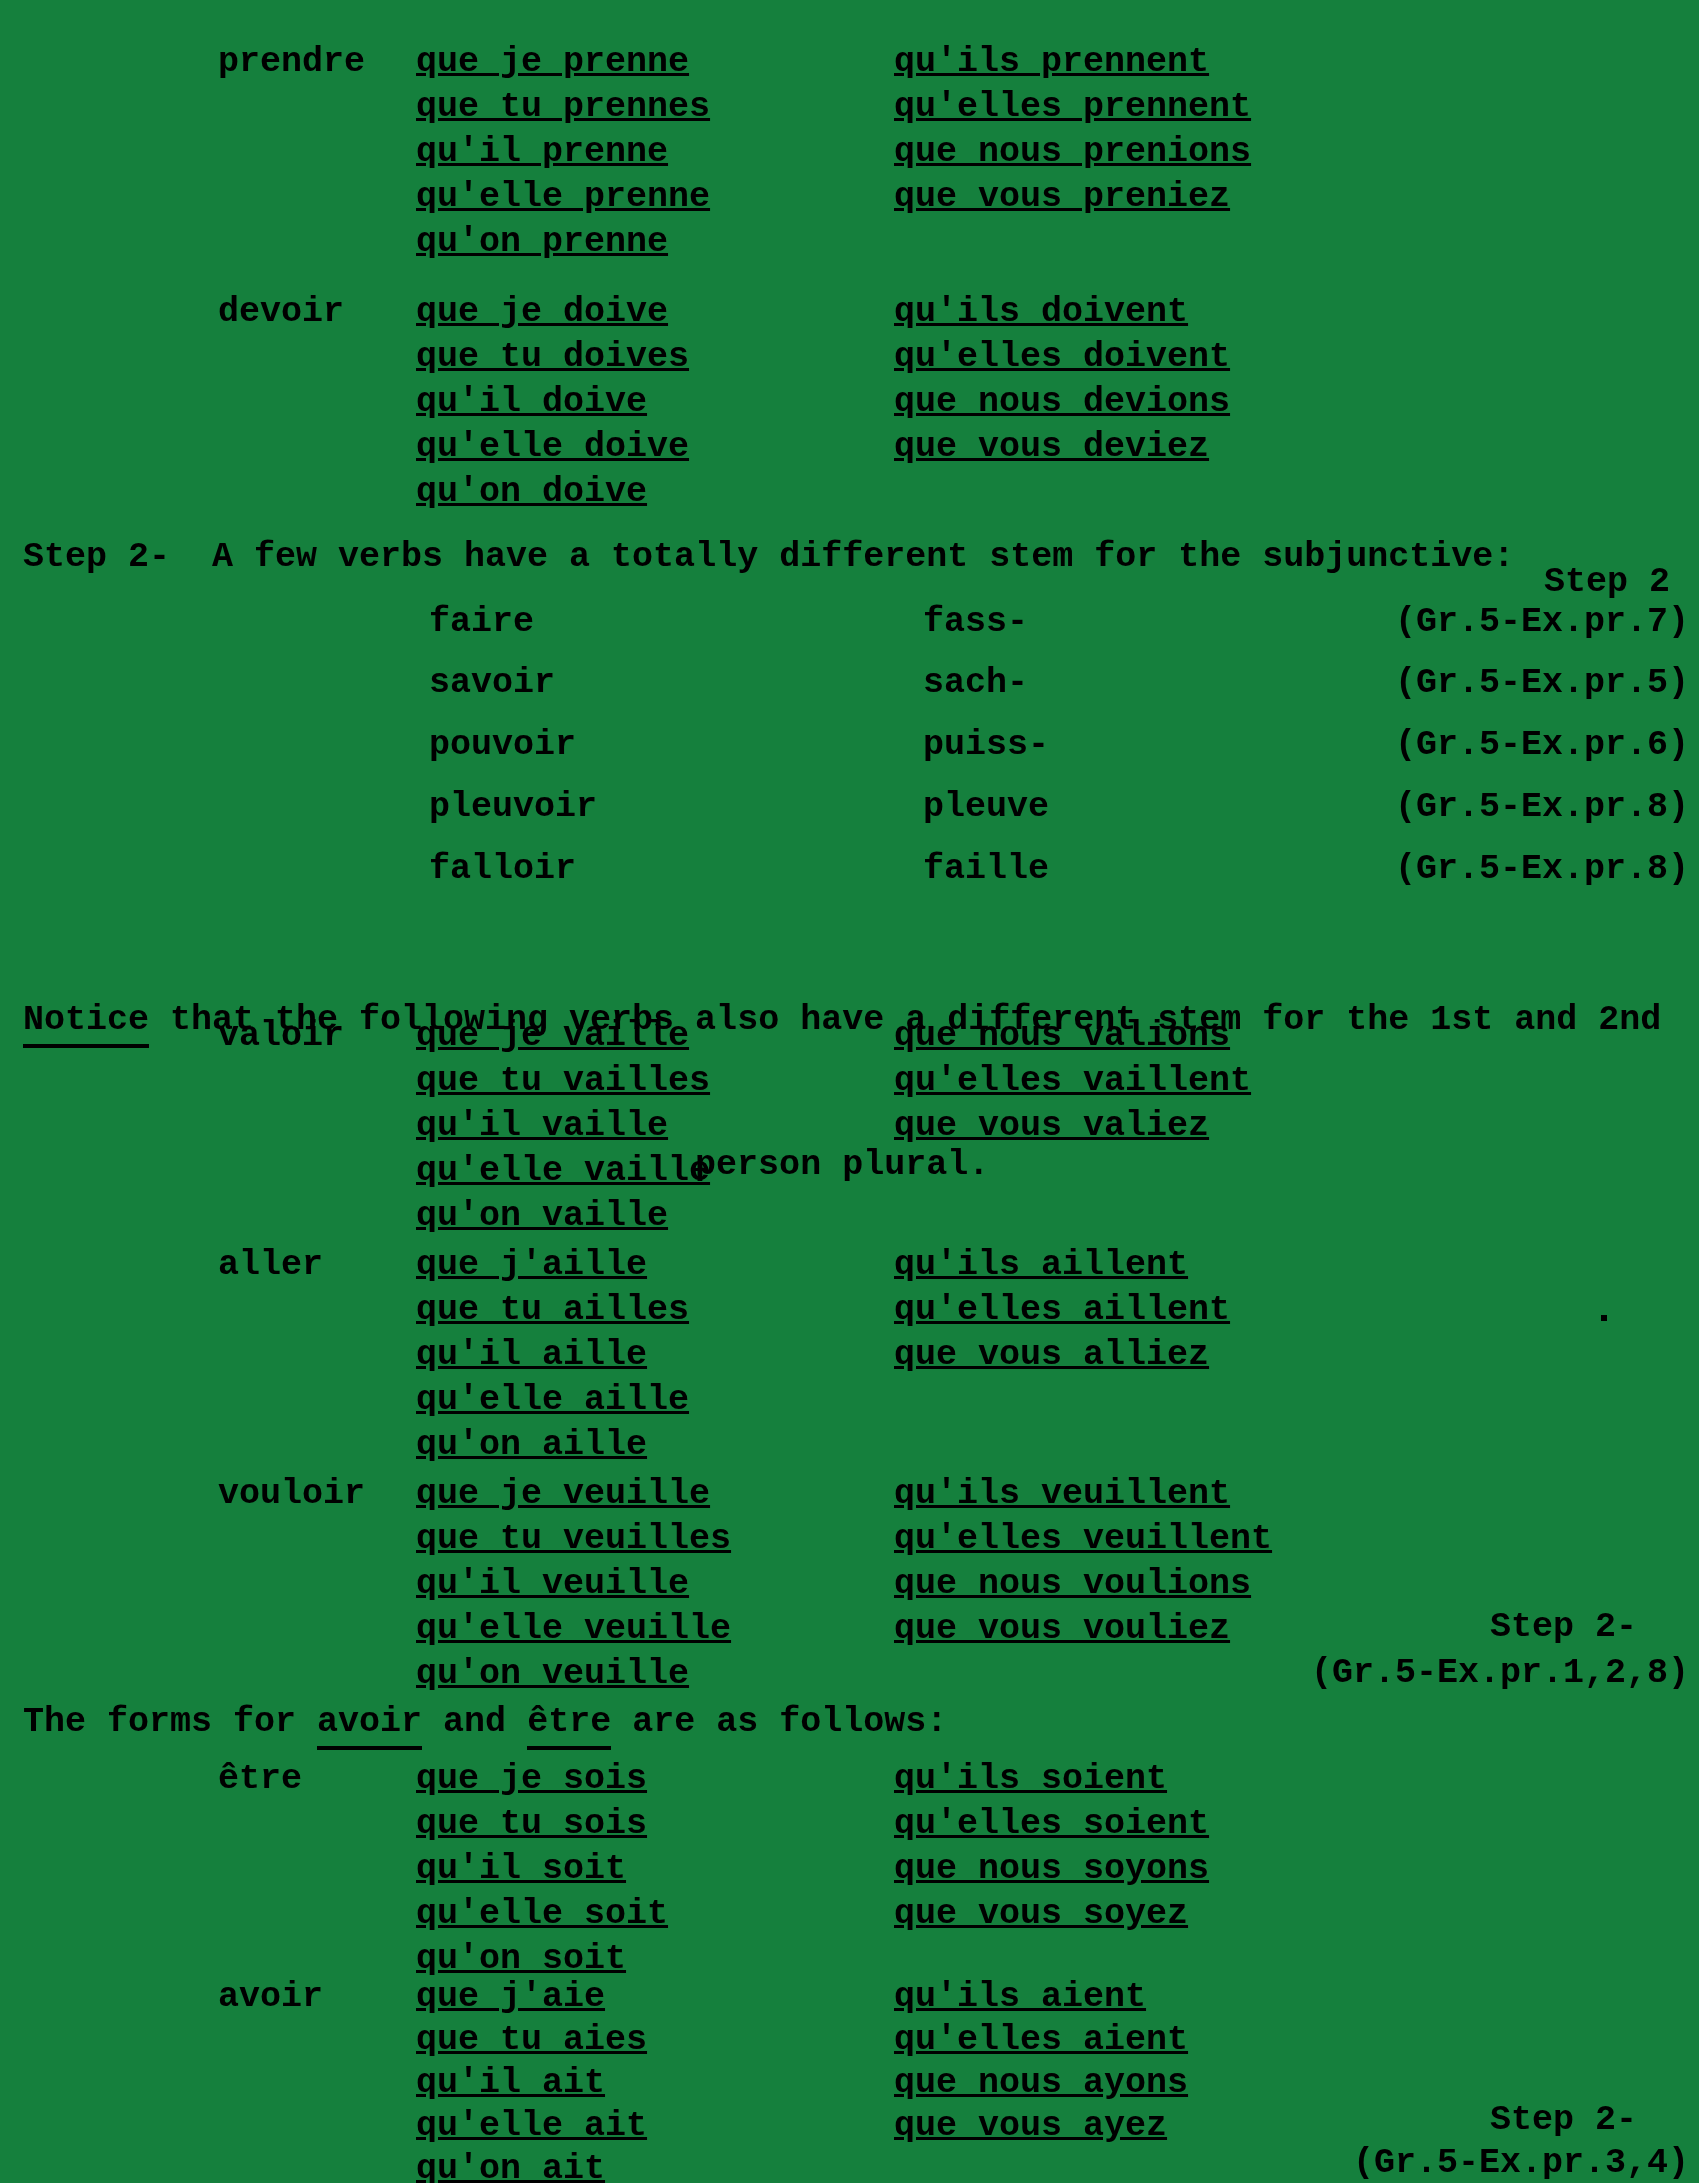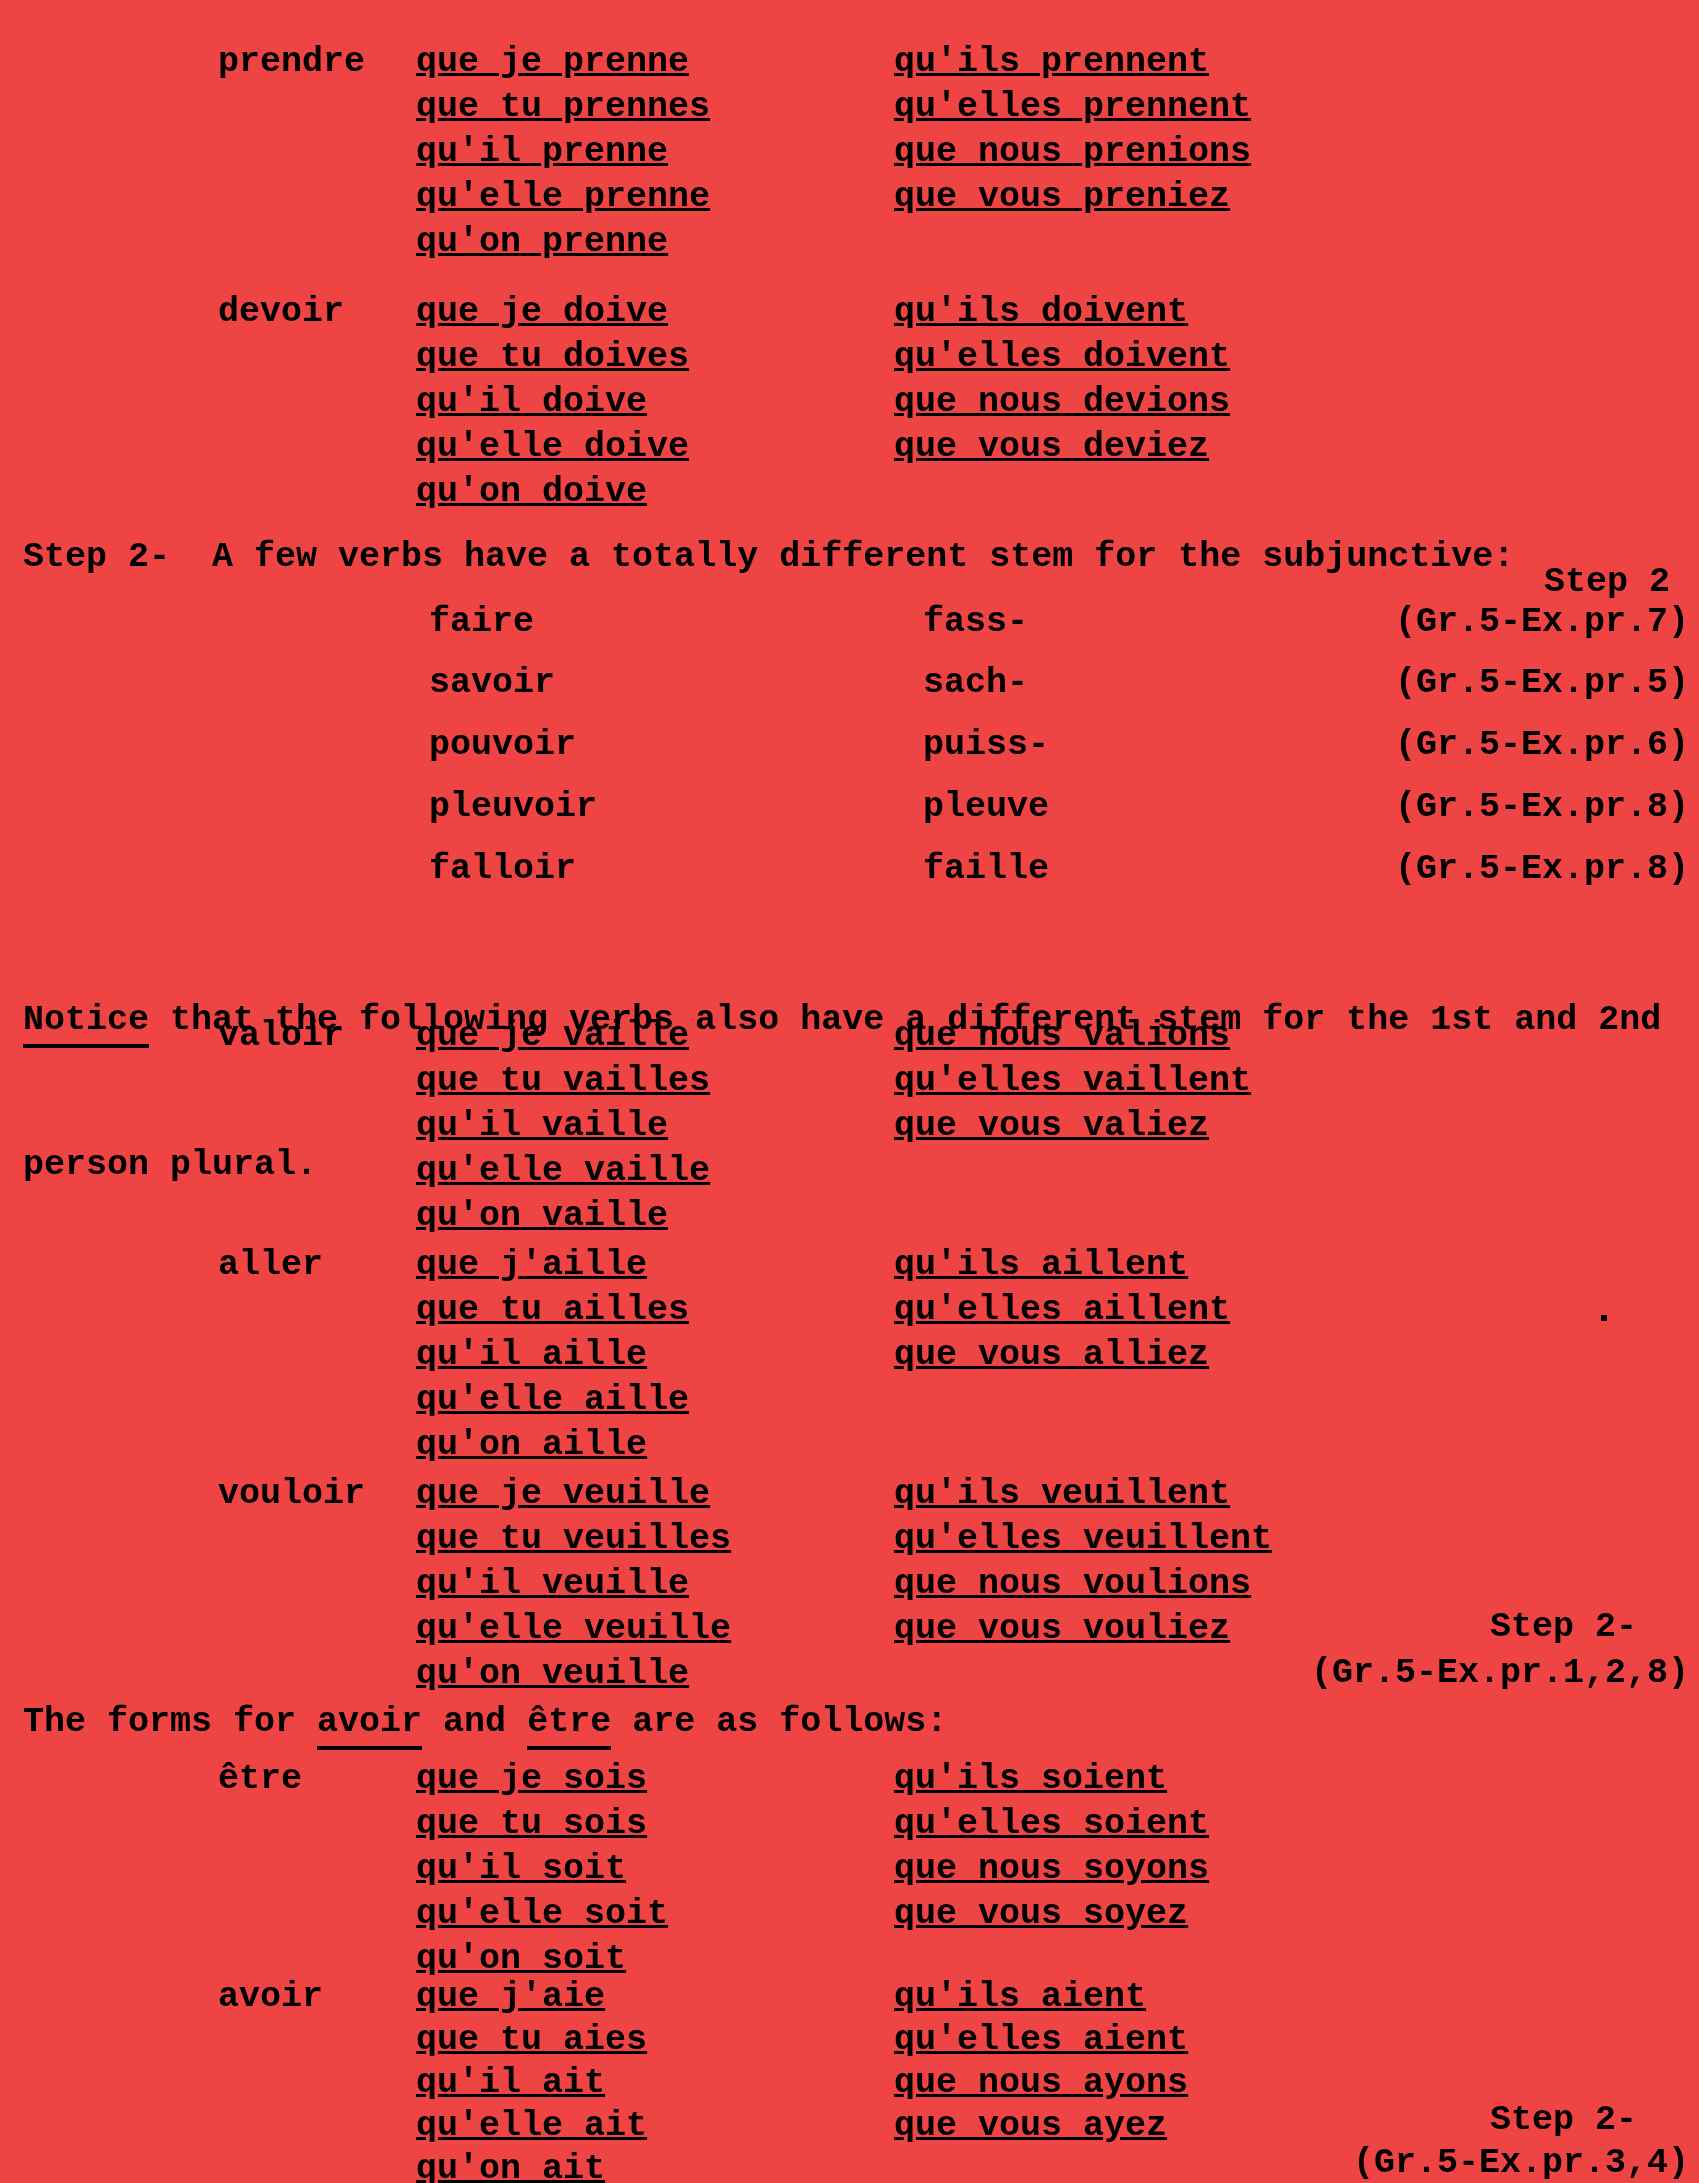--- a/index.html
+++ b/index.html
@@ -1,33 +1,33 @@
 <!DOCTYPE html>
 <html style="font-size:13px"><head>
 <meta charset="utf-8">
 <style>
   html,body{margin:0;padding:0;background:#ffffff;}
   .page{
     position:relative;
     width:1699px;height:2183px;
-    background:#ef4444;
+    background:#15803d;
     color:#000;
     font-family:"Liberation Mono","DejaVu Sans Mono",monospace;
     font-weight:700;
     font-size:35px;
     overflow:hidden;
   }
   .conj{position:absolute;left:0;width:100%;}
   .conj .verb{position:absolute;left:218px;top:0;line-height:45px;white-space:pre;}
   .conj .col{position:absolute;top:0;text-decoration:underline;}
   .conj .cA{left:416px;}
   .conj .cB{left:894px;}
   .conj .line{line-height:45px;height:45px;white-space:pre;}
   .conj.tight .verb,.conj.tight .line{line-height:43px;height:43px;}
-  .para{position:absolute;left:23px;line-height:47px;white-space:pre;}
+  .para{position:absolute;left:23px;line-height:47px;white-space:pre;text-align:center;}
   .u{display:inline-block;border-bottom:4.1px solid #000;padding-bottom:6px;line-height:1.0;}
   .stemrow{position:absolute;left:0;width:100%;height:46px;}
   .stemrow .sv{position:absolute;left:429px;white-space:pre;}
   .stemrow .ss{position:absolute;left:923px;white-space:pre;font-family:Liberation Mono, monospace;}
   .stemrow .sr{position:absolute;right:10px;white-space:pre;}
   .margin-note{position:absolute;white-space:pre;}
   .stray-dot{position:absolute;width:5.8px;height:5.8px;background:#000;}
 </style>
 </head>
 <body>

